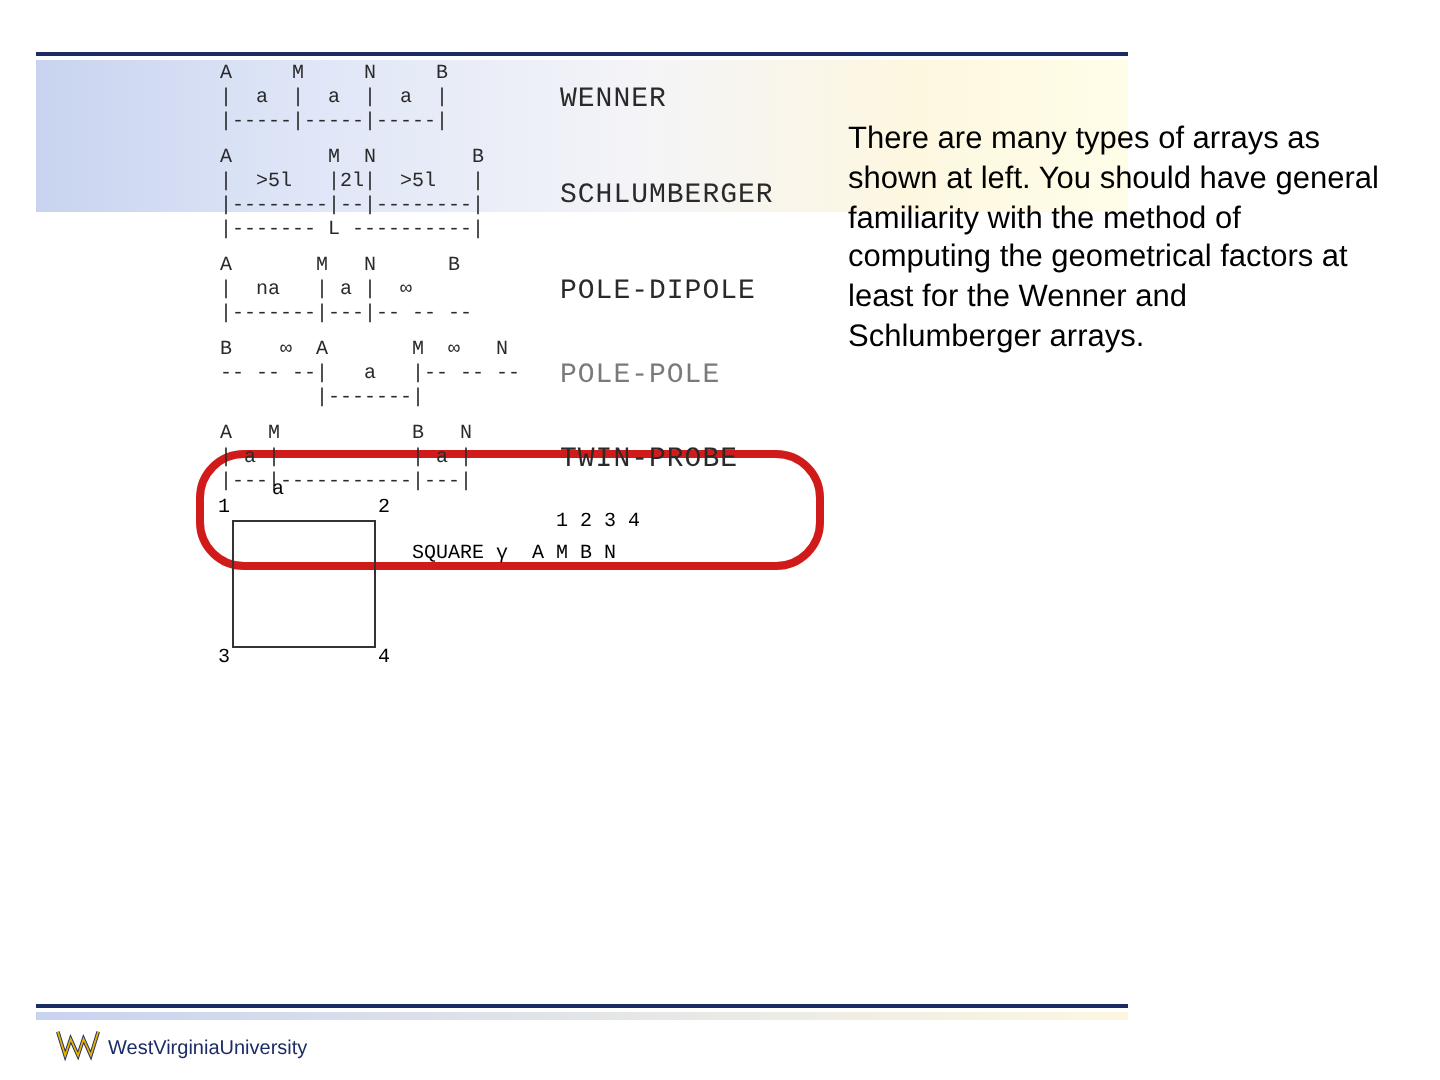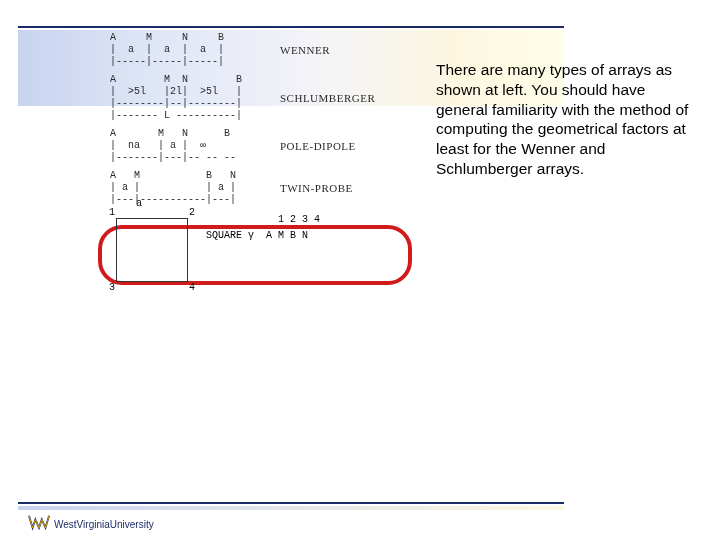--- a/index.html
+++ b/index.html
@@ -2,29 +2,29 @@
 <html><head>
 <meta charset="utf-8">
 <style>
   html,body{margin:0;padding:0;width:720px;height:540px;background:#fff;font-family:Arial,Helvetica,sans-serif;overflow:hidden}
   .slide{position:relative;width:582px;height:540px}
   .topbar{position:absolute;left:18px;right:18px;top:26px;height:80px;border-top:2px solid #1b2b66}
   .topbar-grad{position:absolute;left:0;top:2px;width:100%;height:76px;background:linear-gradient(90deg,#c8d3ef 0%,#dfe6f7 25%,#f4f4f8 55%,#fdf7e0 80%,#fffde8 100%)}
   .diagram-col{position:absolute;left:110px;top:32px;width:300px;z-index:3}
   .array{display:flex;align-items:center;margin:0 0 6px 0}
   .schematic{flex:0 0 160px;font-family:"Courier New",monospace;font-size:10px;line-height:12px;color:#2a2a2a;white-space:pre}
-  .alabel{font-family:Liberation Serif, serif;font-size:11px;letter-spacing:.5px;color:#2a2a2a;padding-left:10px}
+  .alabel{font-family:Liberation Mono, monospace;font-size:14px;letter-spacing:.5px;color:#2a2a2a;padding-left:10px}
   .alabel.faint{color:#7a7a7a}
   .highlight{position:absolute;left:98px;top:225px;width:306px;height:52px;border:4px solid #d11b1b;border-radius:24px;z-index:2}
   .sq-row{display:flex;align-items:flex-start;margin-top:6px}
   .sq-box{width:70px;height:62px;border:1px solid #333;position:relative;margin:6px 18px 0 6px}
   .sq-corner{position:absolute;font:10px "Courier New",monospace}
   .sq-top{position:absolute;top:-14px;left:26px;font:10px "Courier New",monospace}
   .text-col{position:absolute;left:420px;top:60px;width:270px;font-size:15.5px;line-height:1.28;color:#000}
-  .text-col p{margin:0 0 16px 16px}
+  .text-col p{margin:0 0 16px 4px}
   .divider{position:absolute;left:18px;right:18px;bottom:36px;border-top:2px solid #1b2b66}
   .divider::after{content:"";position:absolute;left:0;top:2px;width:100%;height:4px;background:linear-gradient(90deg,#c8d3ef,#fdf7e0)}
   .logo{position:absolute;left:28px;bottom:10px;display:flex;align-items:flex-end;font-size:10px;color:#1b2b66}
   .wv{width:22px;height:16px;margin-right:4px;position:relative}
   .wv svg{display:block}
 </style>
 </head>
 <body>
 
 <div class="slide">
@@ -51,20 +51,26 @@
     </div>
 
 
     <div class="array">
       <div class="schematic">A       M   N      B
 |  na   | a |  ∞   
 |-------|---|-- -- --</div>
       <div class="alabel">POLE-DIPOLE</div>
     </div>
 
+    <div class="array">
+      <div class="schematic">B    ∞  A       M  ∞   N
+-- -- --|   a   |-- -- --
+        |-------|</div>
+      <div class="alabel faint">POLE-POLE</div>
+    </div>
 
     <div class="array">
       <div class="schematic">A   M           B   N
 | a |           | a |
 |---|-----------|---|</div>
       <div class="alabel">TWIN-PROBE</div>
     </div>
 
     <div class="sq-row">
       <div style="position:relative">

